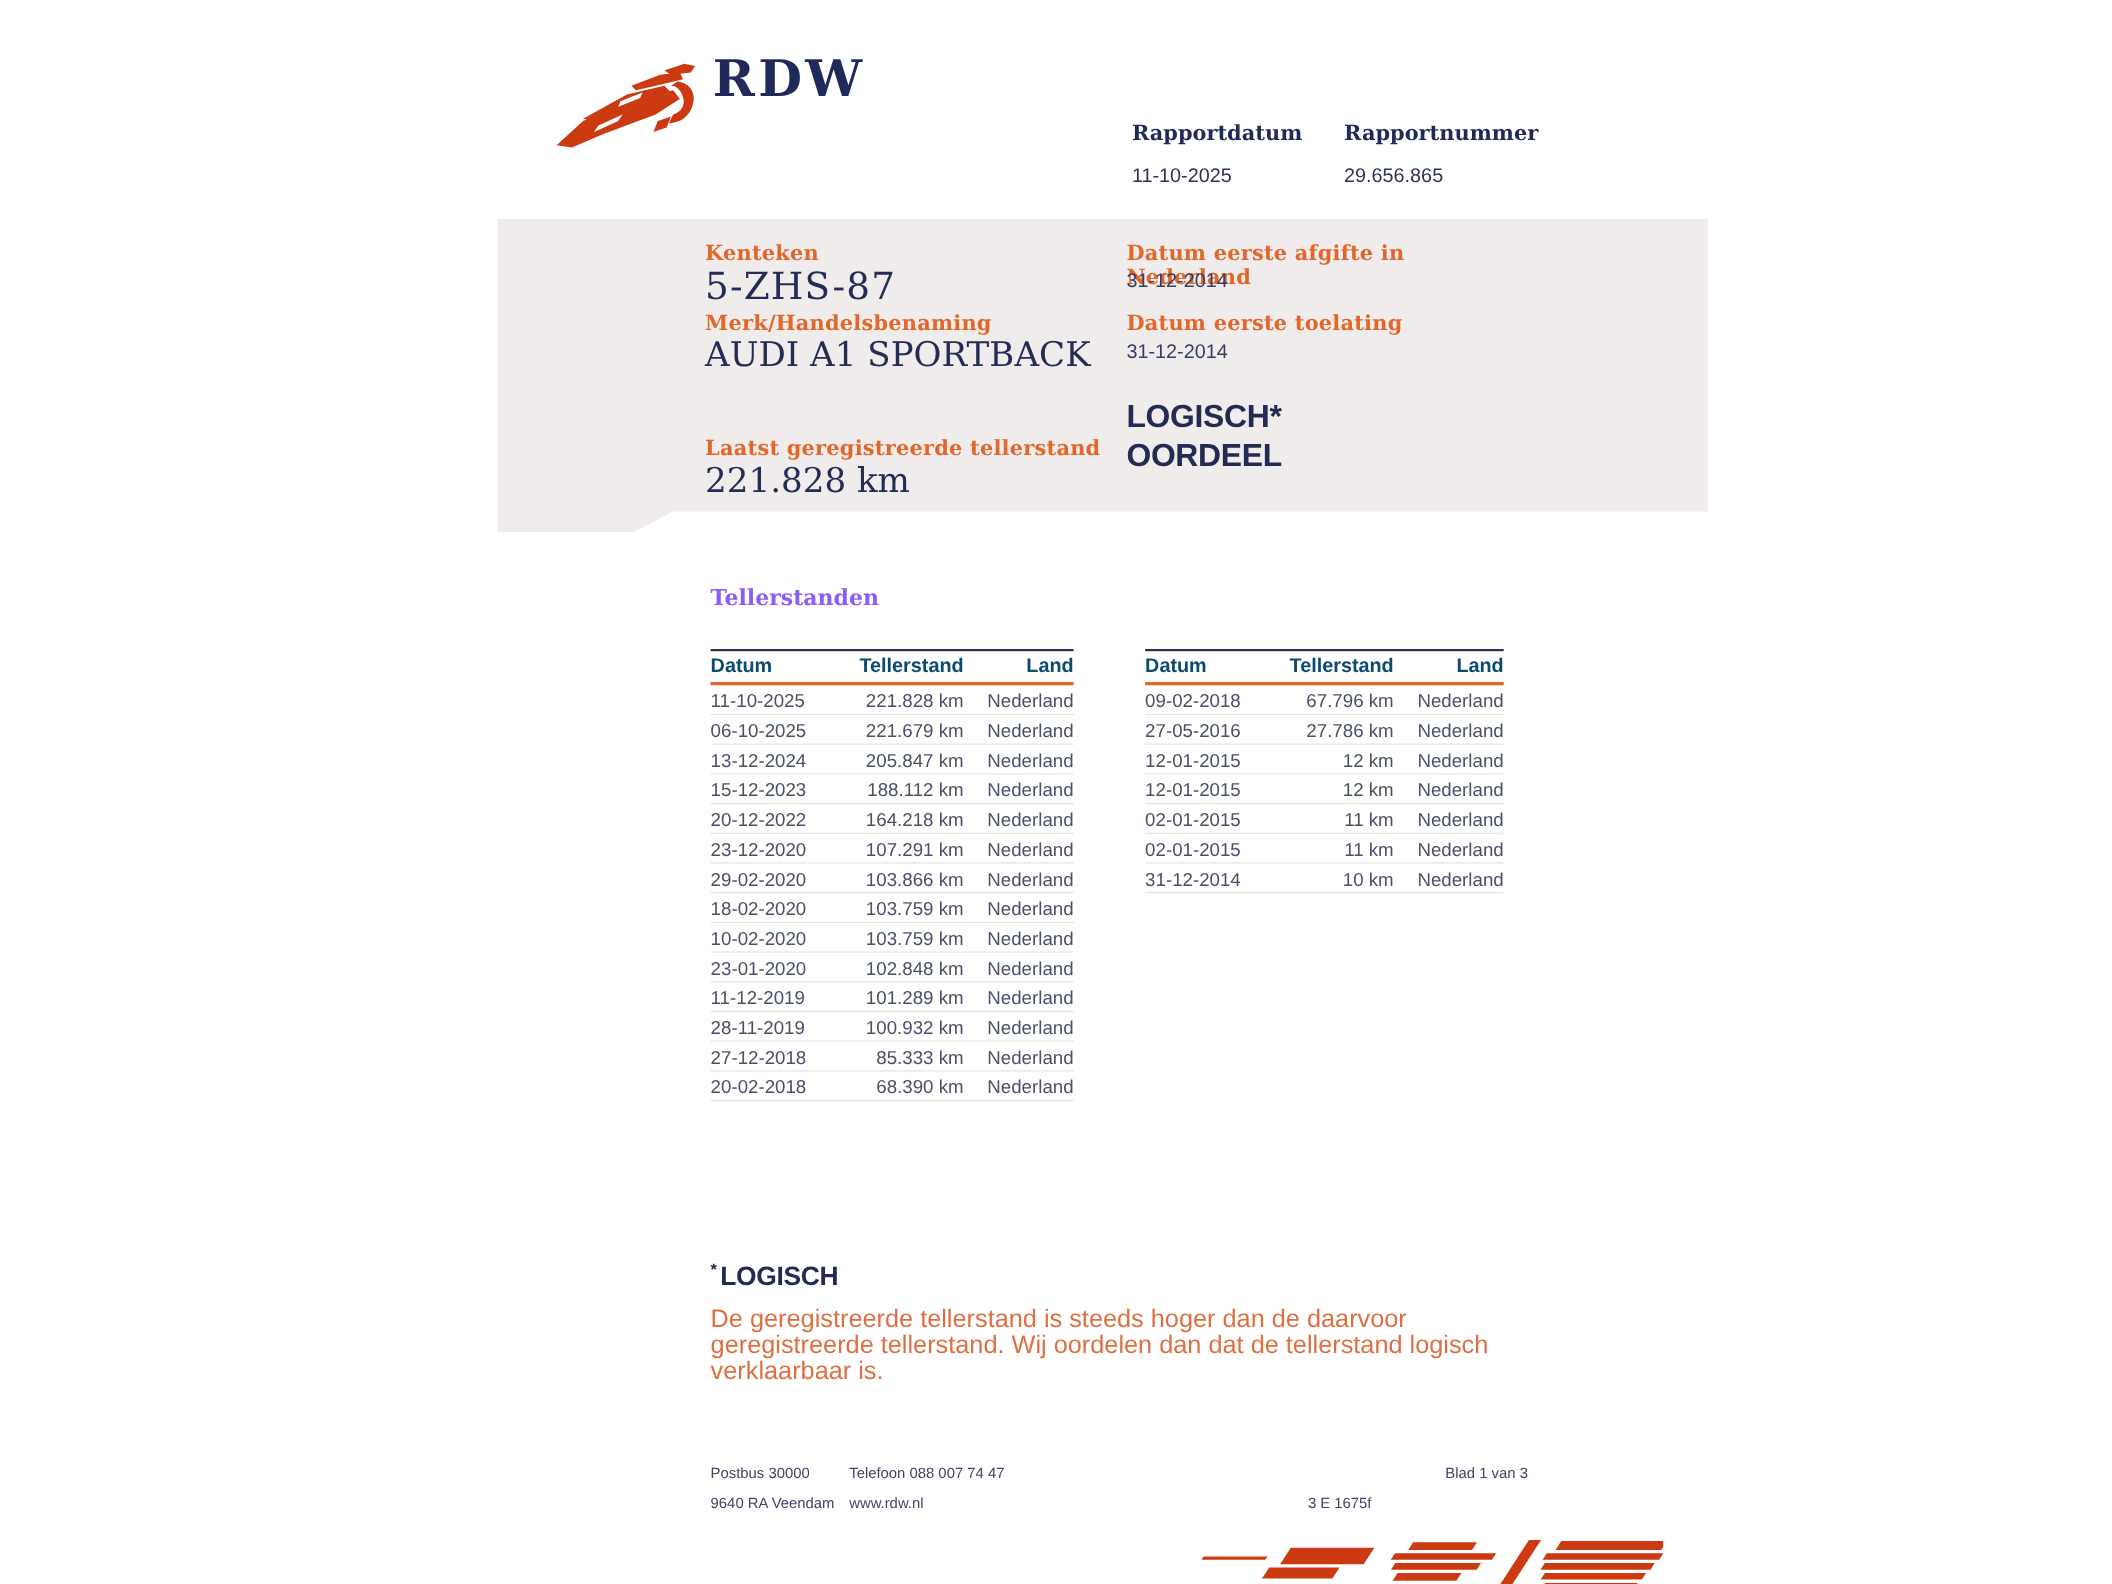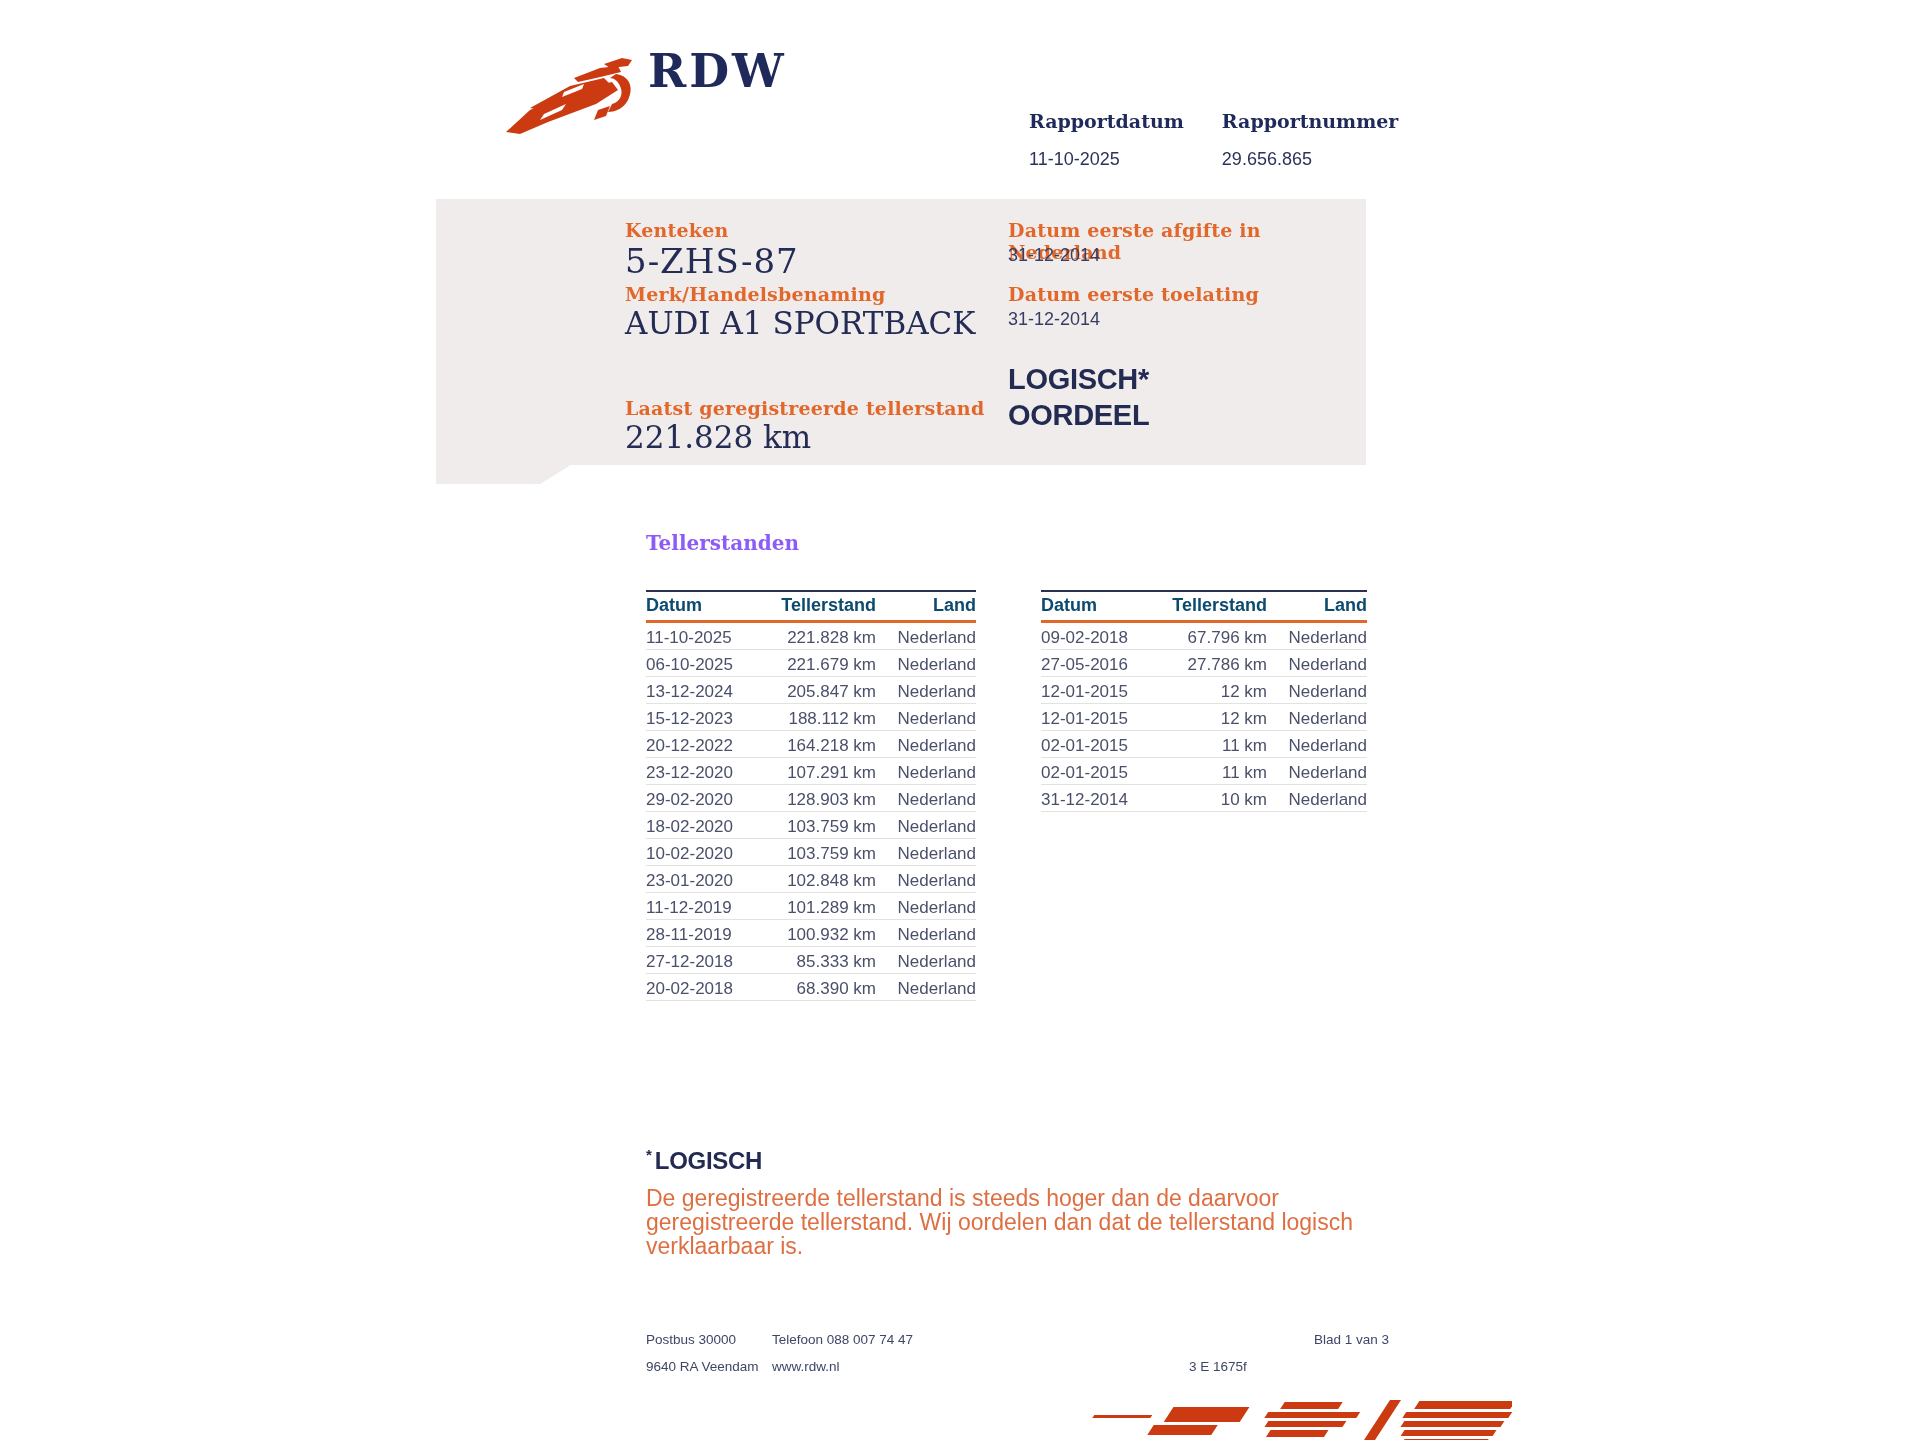--- a/index.html
+++ b/index.html
@@ -18,21 +18,21 @@
     position:absolute;left:1029px;top:48px;
     font-family:"DejaVu Serif",serif;font-weight:bold;font-size:36px;
     color:#e2672a;letter-spacing:0.5px;
   }
   .meta{position:absolute;left:1029px;top:110px;display:flex;gap:38px;}
   .meta .block{display:flex;flex-direction:column;gap:17px;}
   .meta .lbl{font-family:"DejaVu Serif",serif;font-weight:bold;font-size:19px;color:#1f2a5a;}
   .meta .val{font-size:18px;color:#2c3359;}
   
   .panel{
-    position:absolute;left:436px;top:199px;width:930px;height:285px;
+    position:absolute;left:452px;top:199px;width:1101px;height:285px;
     background:#efeceb;
     clip-path:polygon(0 0,100% 0,100% 93.3%,14.5% 93.3%,11.2% 100%,0 100%);
   }
   .panel .col-l{position:absolute;left:189px;top:0;width:370px;}
   .panel .col-r{position:absolute;left:572px;top:0;width:340px;}
   .flabel{
     font-family:"DejaVu Serif",serif;font-weight:bold;font-size:19px;
     color:#e2672a;letter-spacing:0.2px;
   }
   .fvalue-serif{font-family:"DejaVu Serif",serif;font-size:31px;color:#242c55;}
@@ -198,21 +198,21 @@
           <div class="tcell c1">164.218 km</div>
           <div class="tcell c2">Nederland</div>
         </div>
         <div class="trow">
           <div class="tcell c0">23-12-2020</div>
           <div class="tcell c1">107.291 km</div>
           <div class="tcell c2">Nederland</div>
         </div>
         <div class="trow">
           <div class="tcell c0">29-02-2020</div>
-          <div class="tcell c1">128.903 km</div>
+          <div class="tcell c1">103.866 km</div>
           <div class="tcell c2">Nederland</div>
         </div>
         <div class="trow">
           <div class="tcell c0">18-02-2020</div>
           <div class="tcell c1">103.759 km</div>
           <div class="tcell c2">Nederland</div>
         </div>
         <div class="trow">
           <div class="tcell c0">10-02-2020</div>
           <div class="tcell c1">103.759 km</div>

